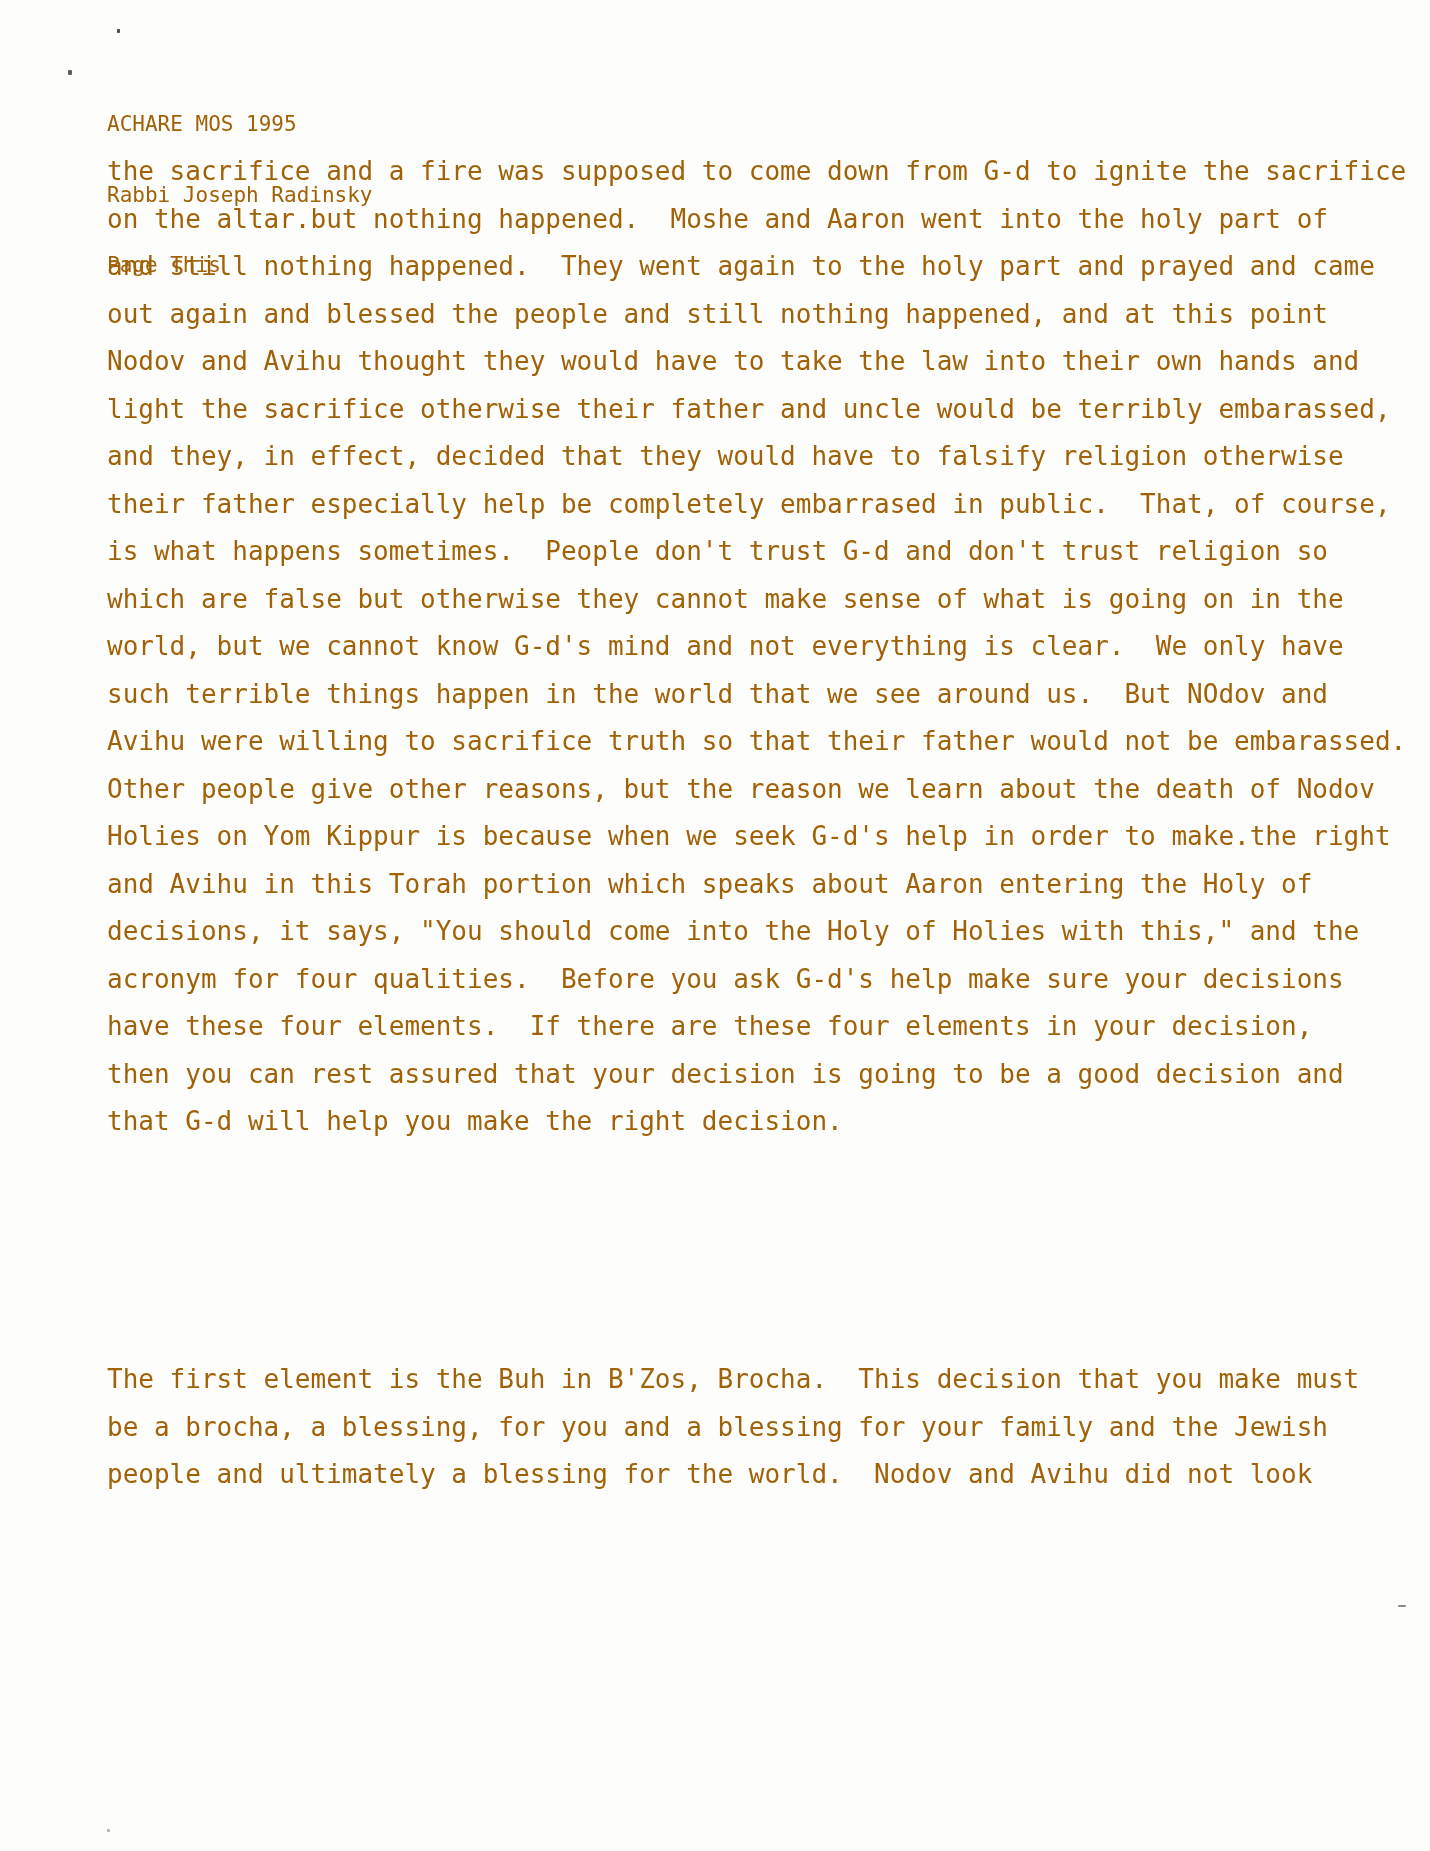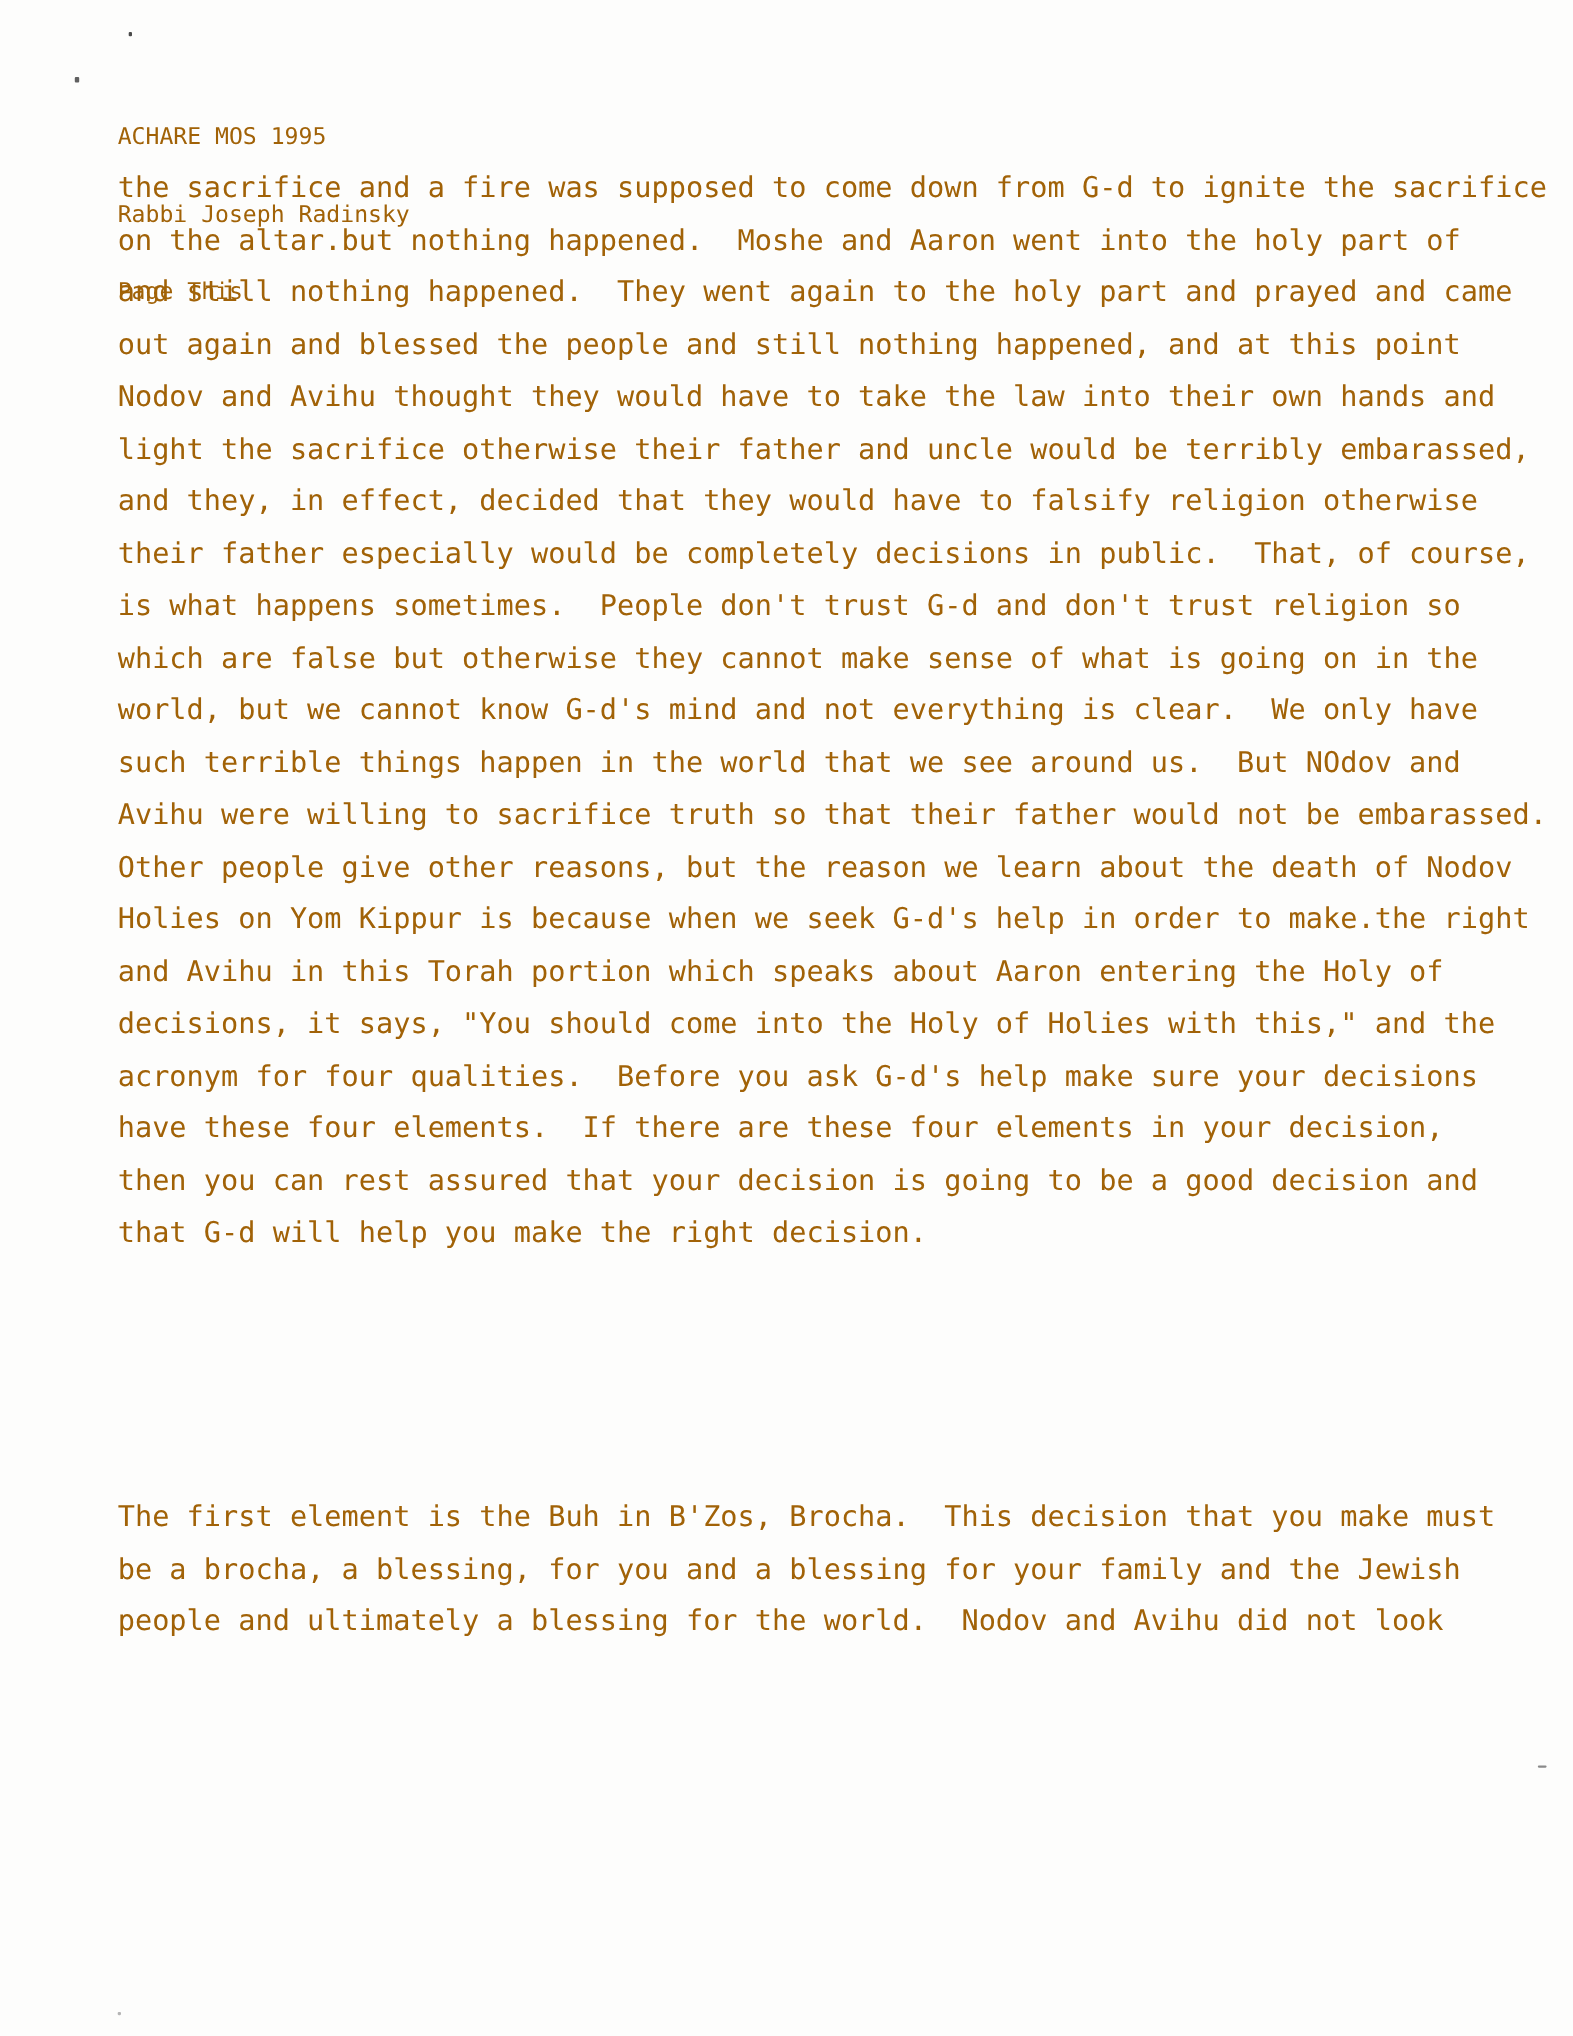--- a/index.html
+++ b/index.html
@@ -58,21 +58,21 @@
   </div>
 
   <div class="para para-1">
       <div class="line">the sacrifice and a fire was supposed to come down from G-d to ignite the sacrifice</div>
       <div class="line">on the altar.but nothing happened.  Moshe and Aaron went into the holy part of</div>
       <div class="line">and still nothing happened.  They went again to the holy part and prayed and came</div>
       <div class="line">out again and blessed the people and still nothing happened, and at this point</div>
       <div class="line">Nodov and Avihu thought they would have to take the law into their own hands and</div>
       <div class="line">light the sacrifice otherwise their father and uncle would be terribly embarassed,</div>
       <div class="line">and they, in effect, decided that they would have to falsify religion otherwise</div>
-      <div class="line">their father especially would be completely decisions in public.  That, of course,</div>
+      <div class="line">their father especially help be completely embarrased in public.  That, of course,</div>
       <div class="line">is what happens sometimes.  People don't trust G-d and don't trust religion so</div>
       <div class="line">which are false but otherwise they cannot make sense of what is going on in the</div>
       <div class="line">world, but we cannot know G-d's mind and not everything is clear.  We only have</div>
       <div class="line">such terrible things happen in the world that we see around us.  But NOdov and</div>
       <div class="line">Avihu were willing to sacrifice truth so that their father would not be embarassed.</div>
       <div class="line">Other people give other reasons, but the reason we learn about the death of Nodov</div>
       <div class="line">Holies on Yom Kippur is because when we seek G-d's help in order to make.the right</div>
       <div class="line">and Avihu in this Torah portion which speaks about Aaron entering the Holy of</div>
       <div class="line">decisions, it says, "You should come into the Holy of Holies with this," and the</div>
       <div class="line">acronym for four qualities.  Before you ask G-d's help make sure your decisions</div>

